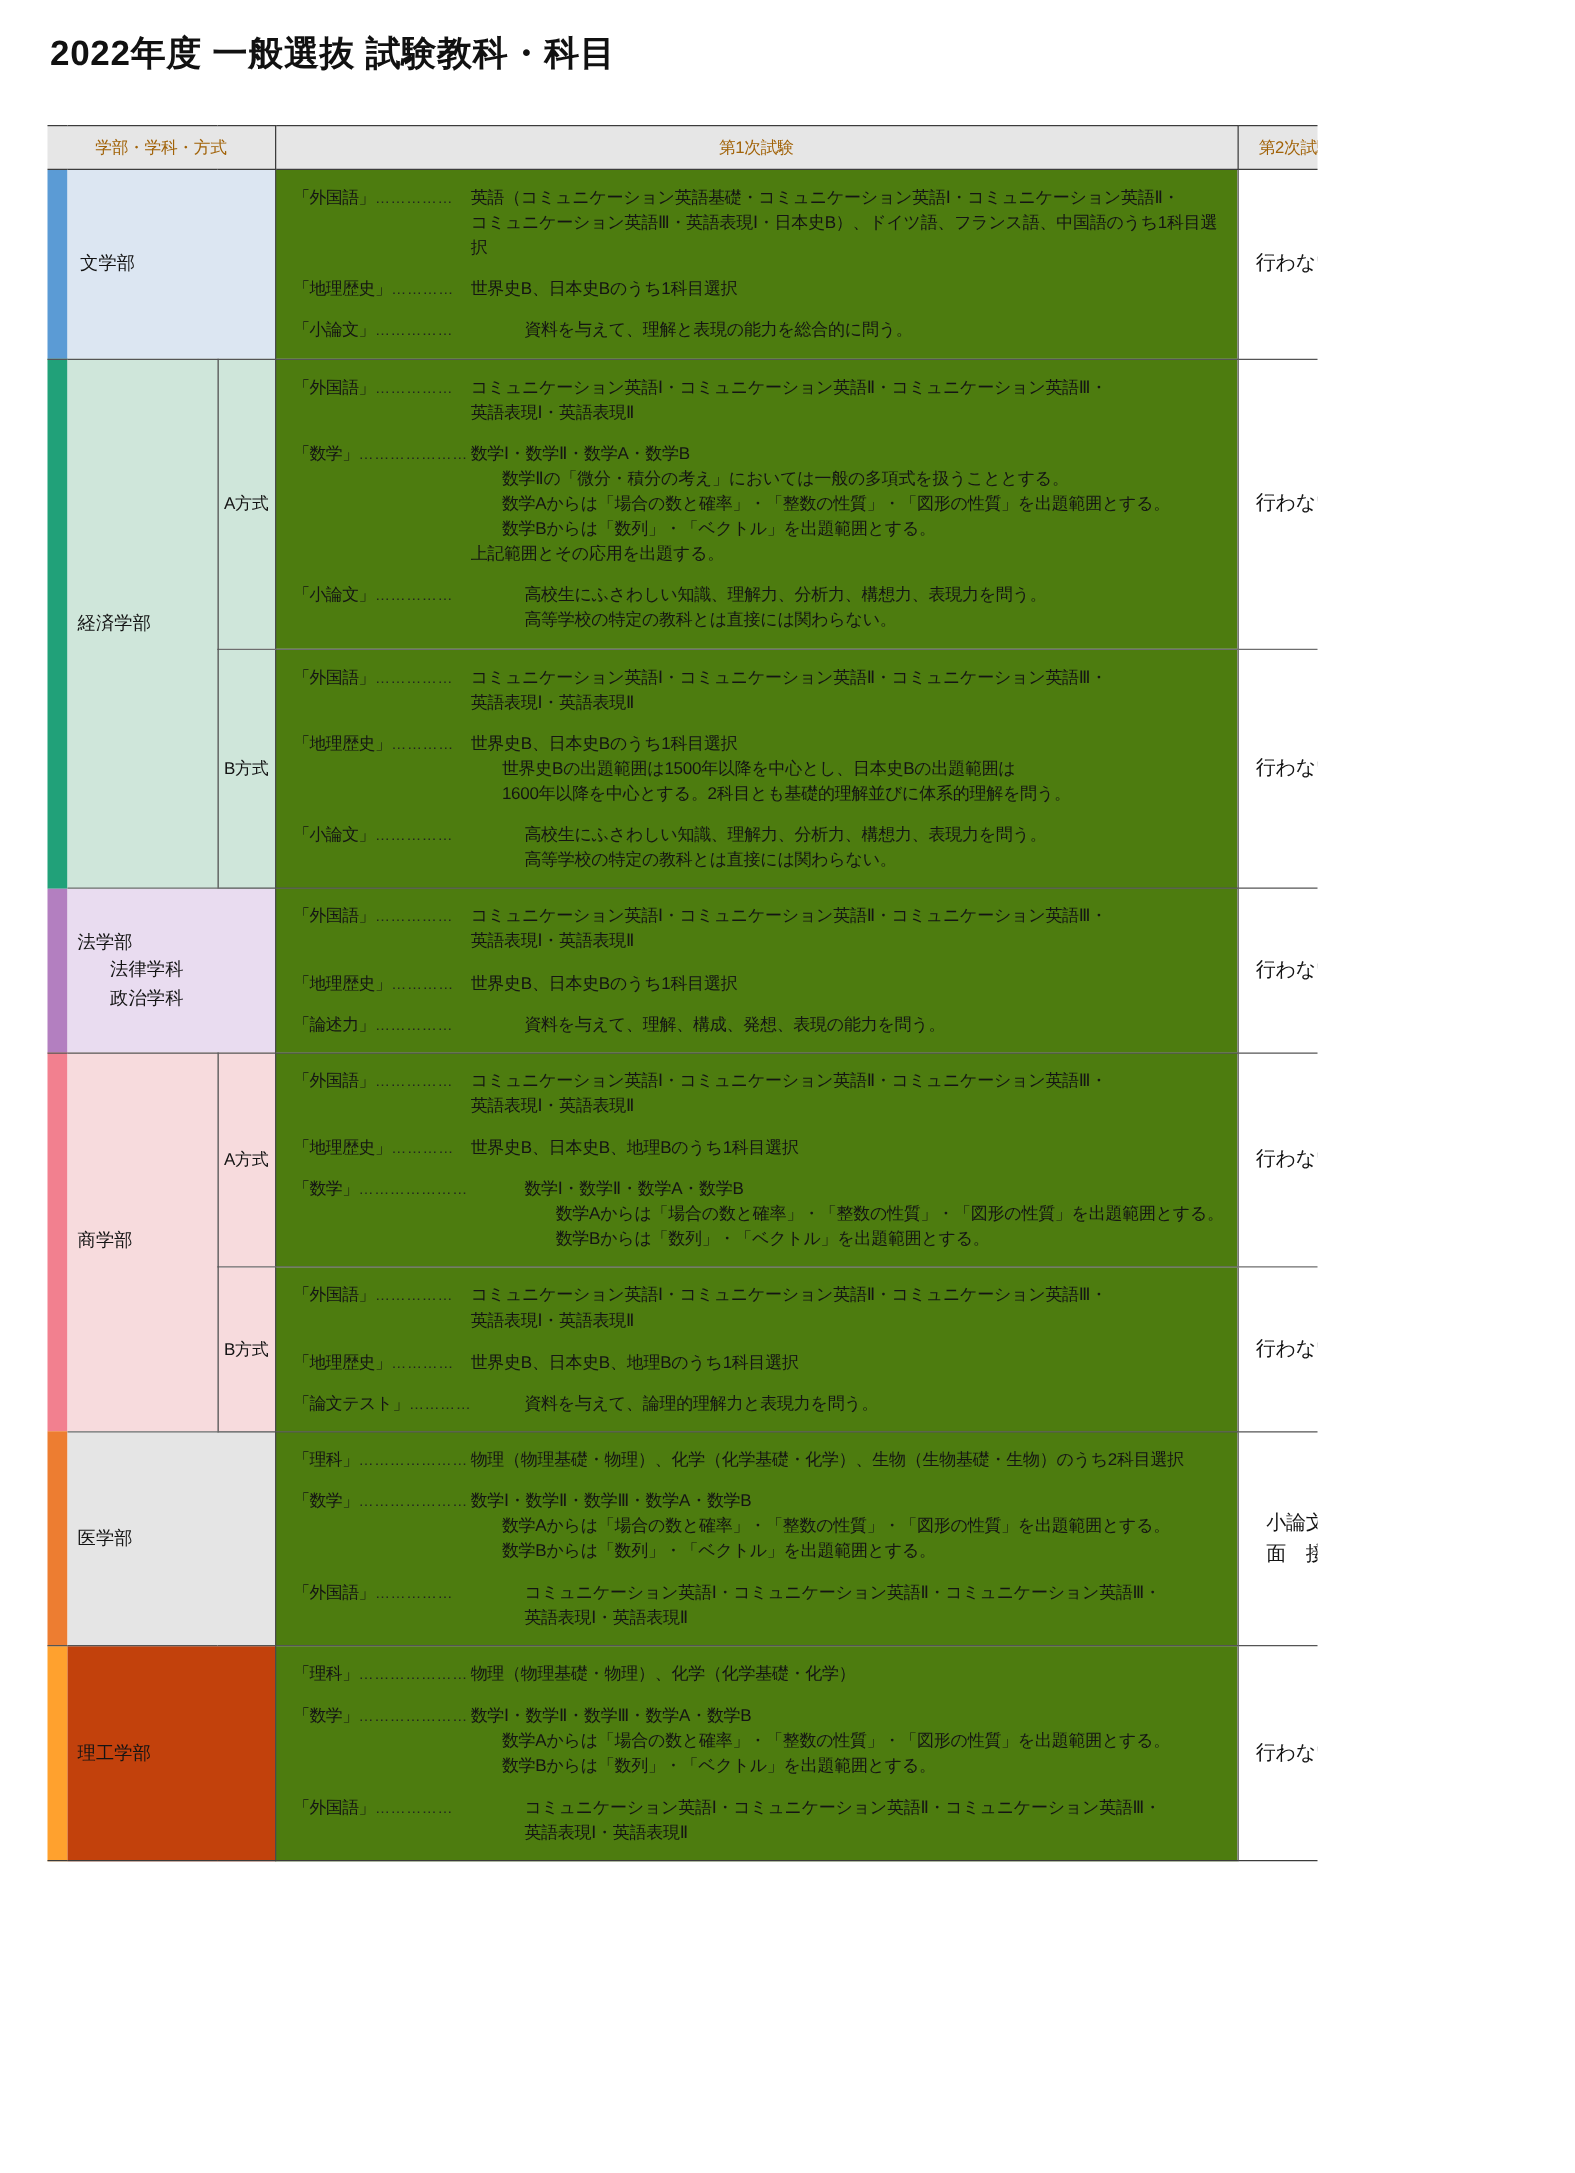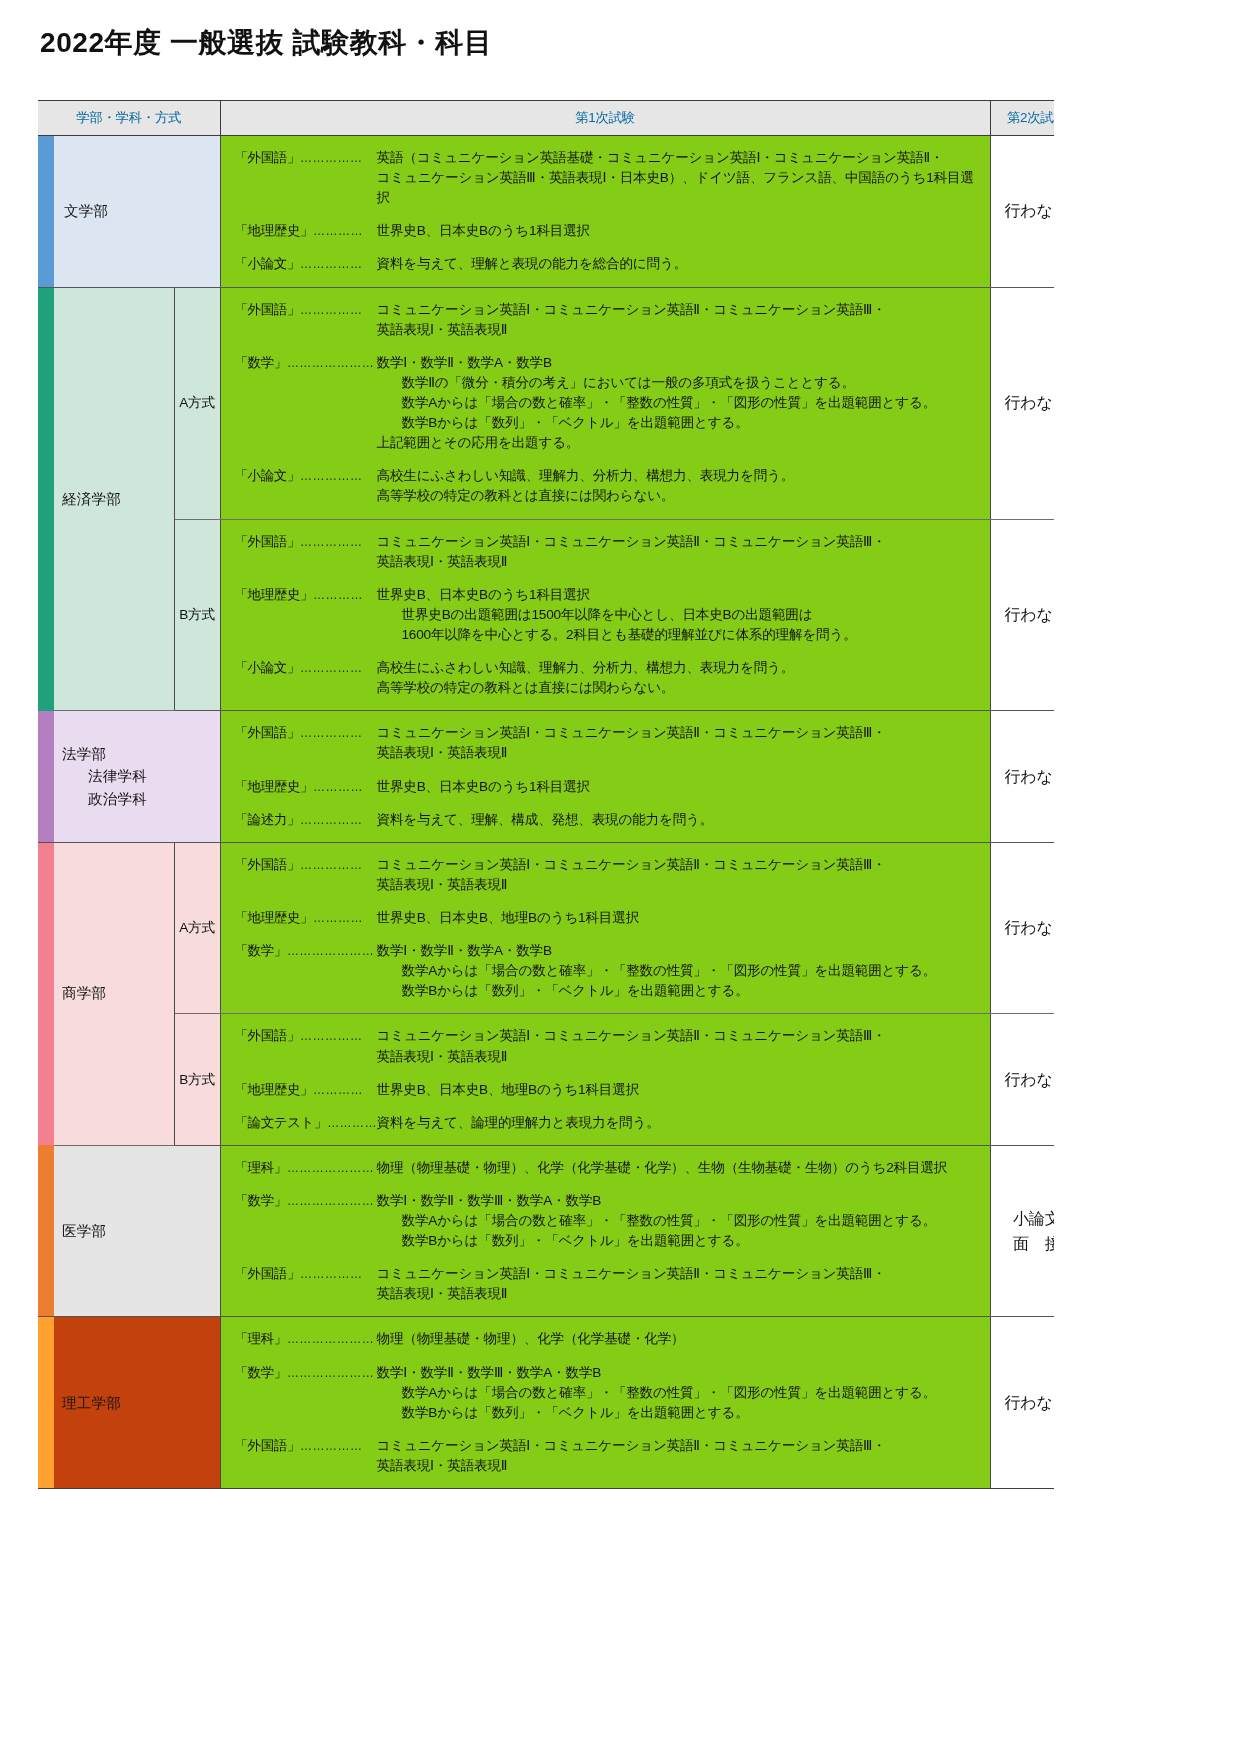--- a/index.html
+++ b/index.html
@@ -60,21 +60,21 @@
   thead th {
     background: #e6e6e6;
     border-top: 1.4px solid #3c3c3c;
     border-bottom: 1.4px solid #3c3c3c;
     border-left: 1px solid #3c3c3c;
     border-right: 1px solid #3c3c3c;
     font-weight: normal;
     font-size: 13.4px;
     height: 30px;
     padding: 2px 4px;
-    color: #0369a1;
+    color: #a16207;
     letter-spacing: -0.02em;
   }
   thead th.th-cat {
     border-left: none;
   }
   thead th.th-second {
     border-right: none;
   }
 
   
@@ -102,21 +102,21 @@
     vertical-align: middle;
     text-align: center;
     font-size: 13.6px;
     letter-spacing: -0.02em;
     padding: 2px 1px;
     margin-top: 33px;
   }
   td.first {
     border-right: 1px solid #4a4a4a;
     padding: 12px 6px 12px 14px;
-    background: #84cc16;
+    background: #4d7c0f;
     line-height: 1.48;
   }
   td.second {
     vertical-align: middle;
     text-align: center;
     font-size: 16px;
     background: #ffffff;
     padding: 4px 2px;
     line-height: 1.6;
     letter-spacing: -0.01em;
@@ -126,21 +126,21 @@
   
   tr.sep-major > td { border-bottom: 1.3px solid #555555; }
   tr.last-row > td  { border-bottom: 1.4px solid #3c3c3c; }
 
   
   .subj {
     display: flex;
     align-items: flex-start;
     margin-bottom: 13px;
   }
-  .subj:last-child { margin-bottom: 0; }
+  .subj:last-child { margin-bottom: 0; gap: 43px; }
 
   .subj-label {
     flex: 0 0 142px;
     width: 142px;
     white-space: nowrap;
     font-size: 13.5px;
     letter-spacing: -0.03em;
     overflow: hidden;
   }
   .subj-label .dots {

